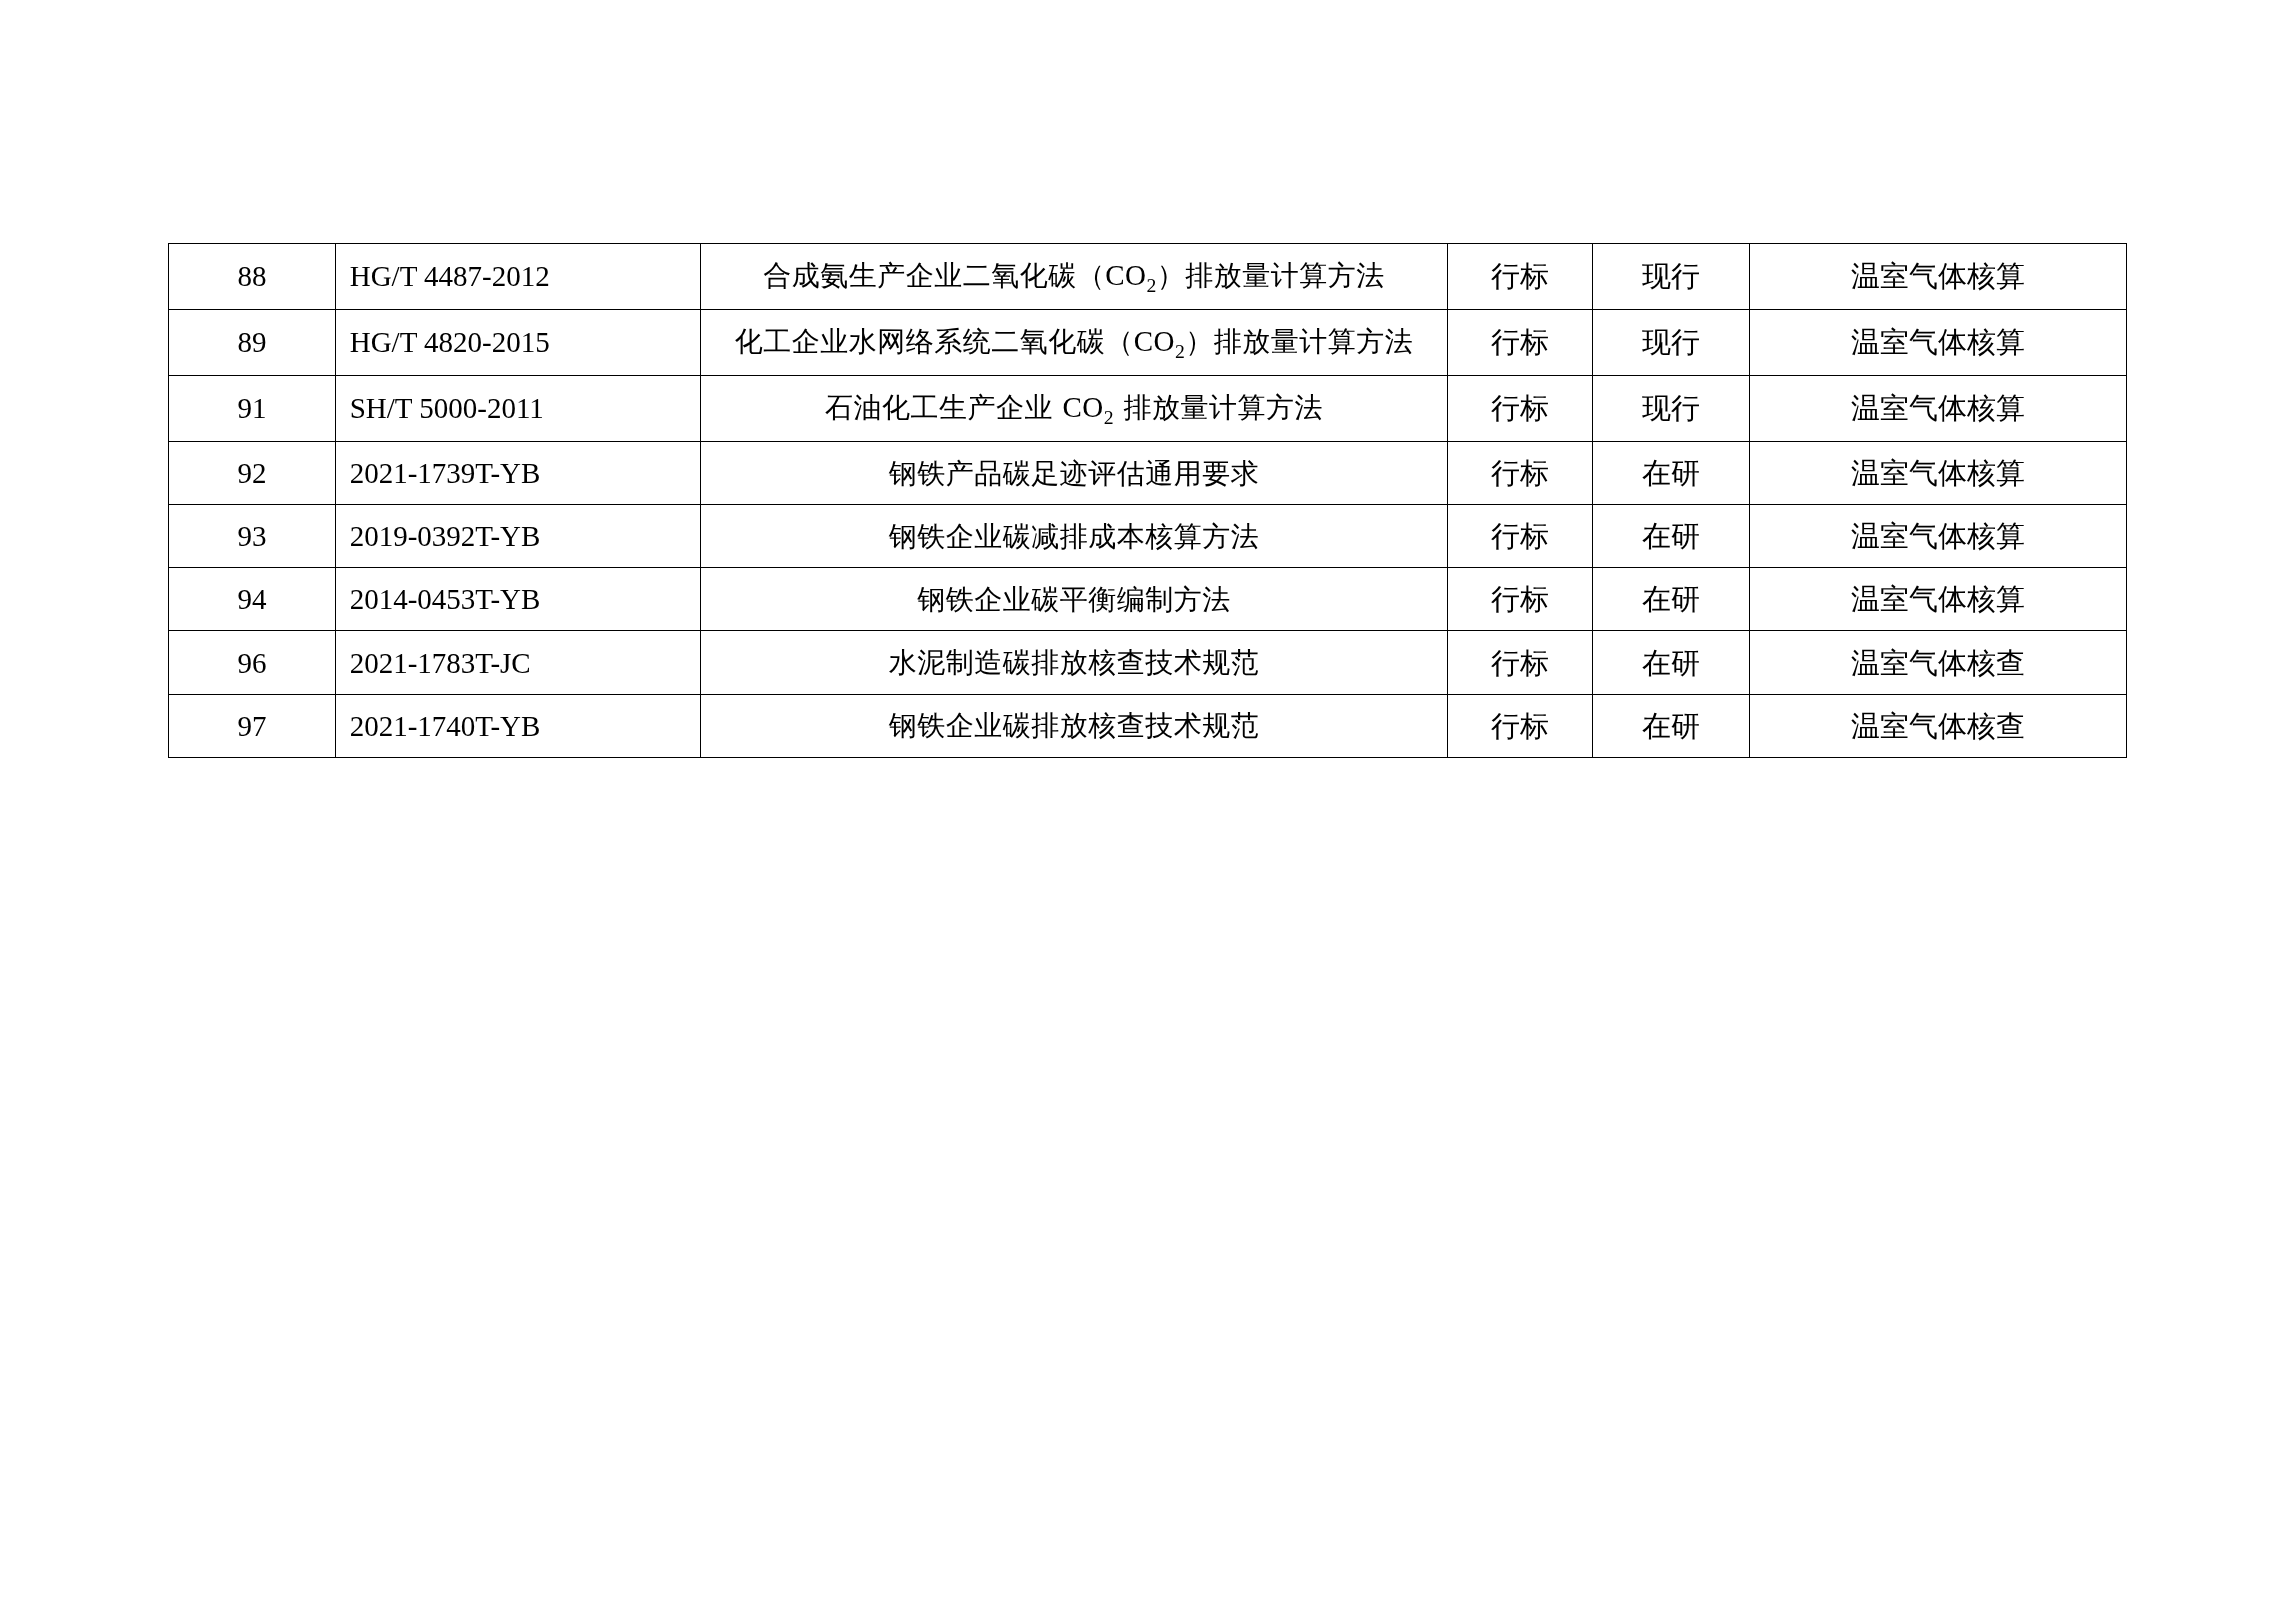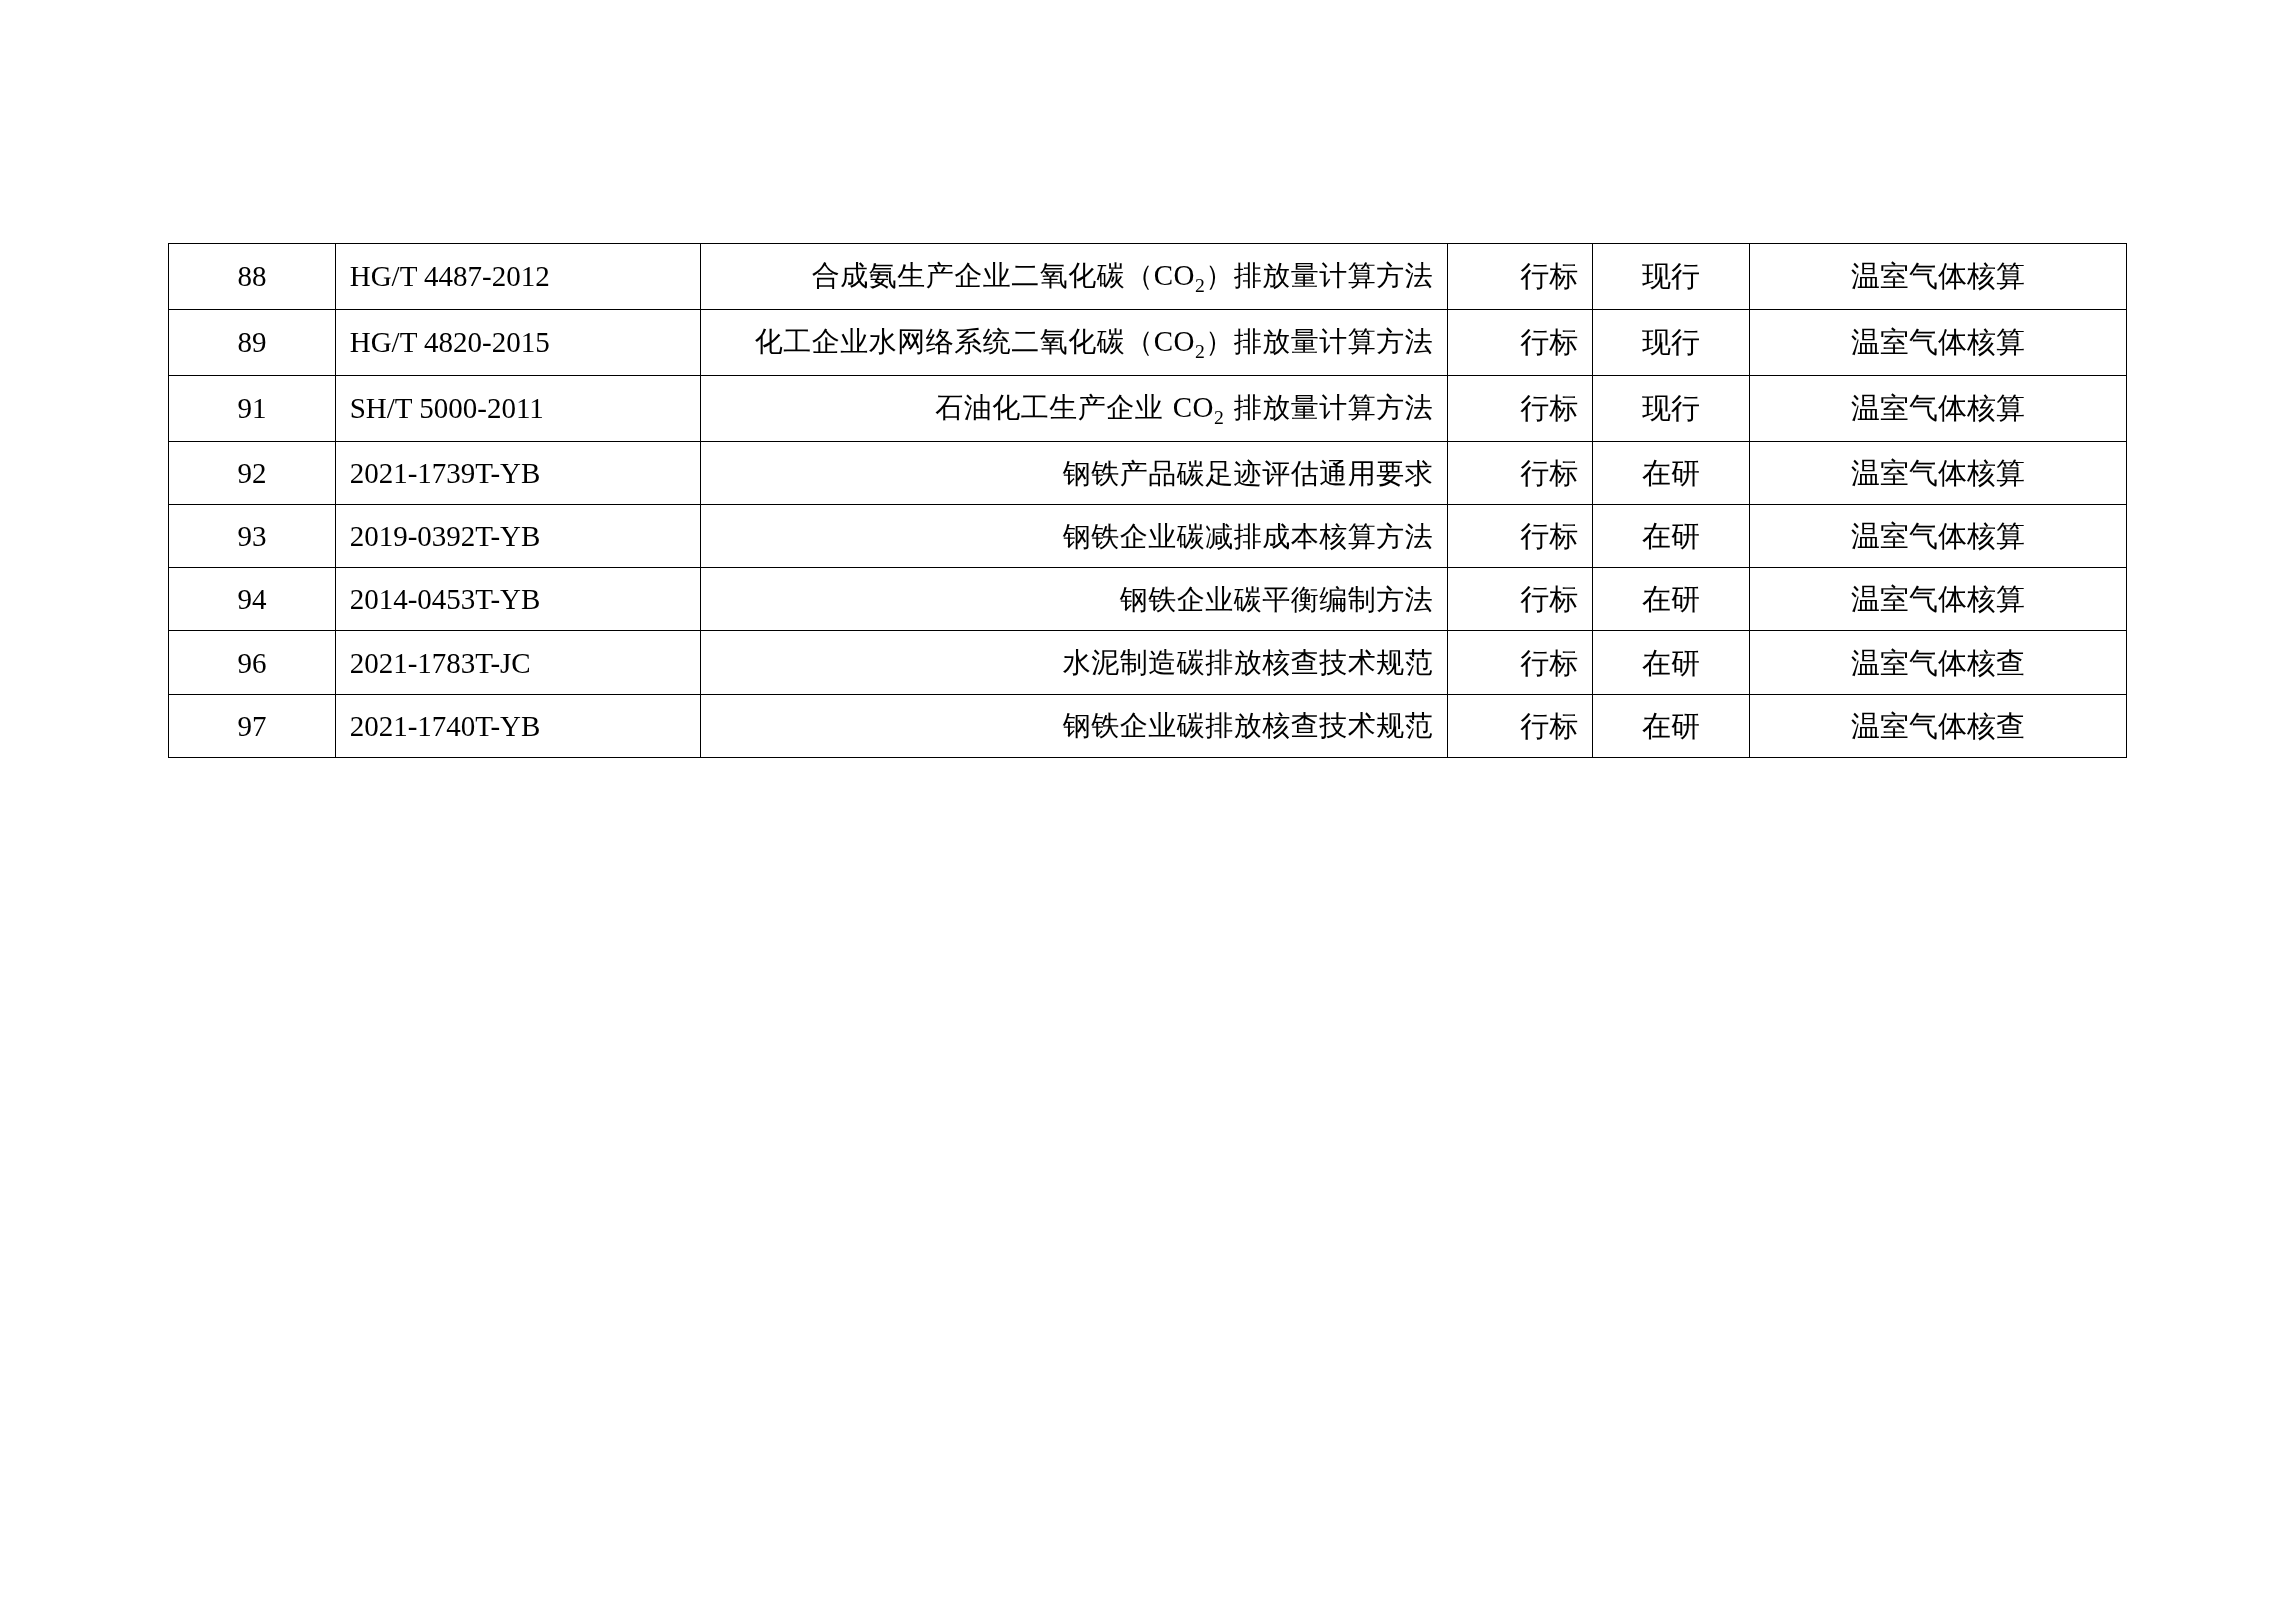--- a/index.html
+++ b/index.html
@@ -34,22 +34,22 @@
   .doc-table td {
     border: 1.5px solid #000000;
     padding: 9.8px 13.7px;
     font-size: 29px;
     line-height: 1.45;
     vertical-align: middle;
     font-family: "Liberation Serif", serif;
   }
   .col-no      { width: 167px;  text-align: center; }
   .col-code    { width: 365px;  text-align: left; }
-  .col-name    { width: 747px;  text-align: right; }
-  .col-type    { width: 145px;  text-align: right; }
+  .col-name    { width: 747px;  text-align: center; }
+  .col-type    { width: 145px;  text-align: center; }
   .col-status  { width: 157px;  text-align: center; }
   .col-cat     { width: 377px;  text-align: center; }
 
   .cn {
     font-family: "DejaVu Sans", "Liberation Sans", sans-serif;
     font-size: 28px;
   }
   .col-no, .col-code {
     font-family: "Liberation Serif", serif;
     font-size: 30px;

